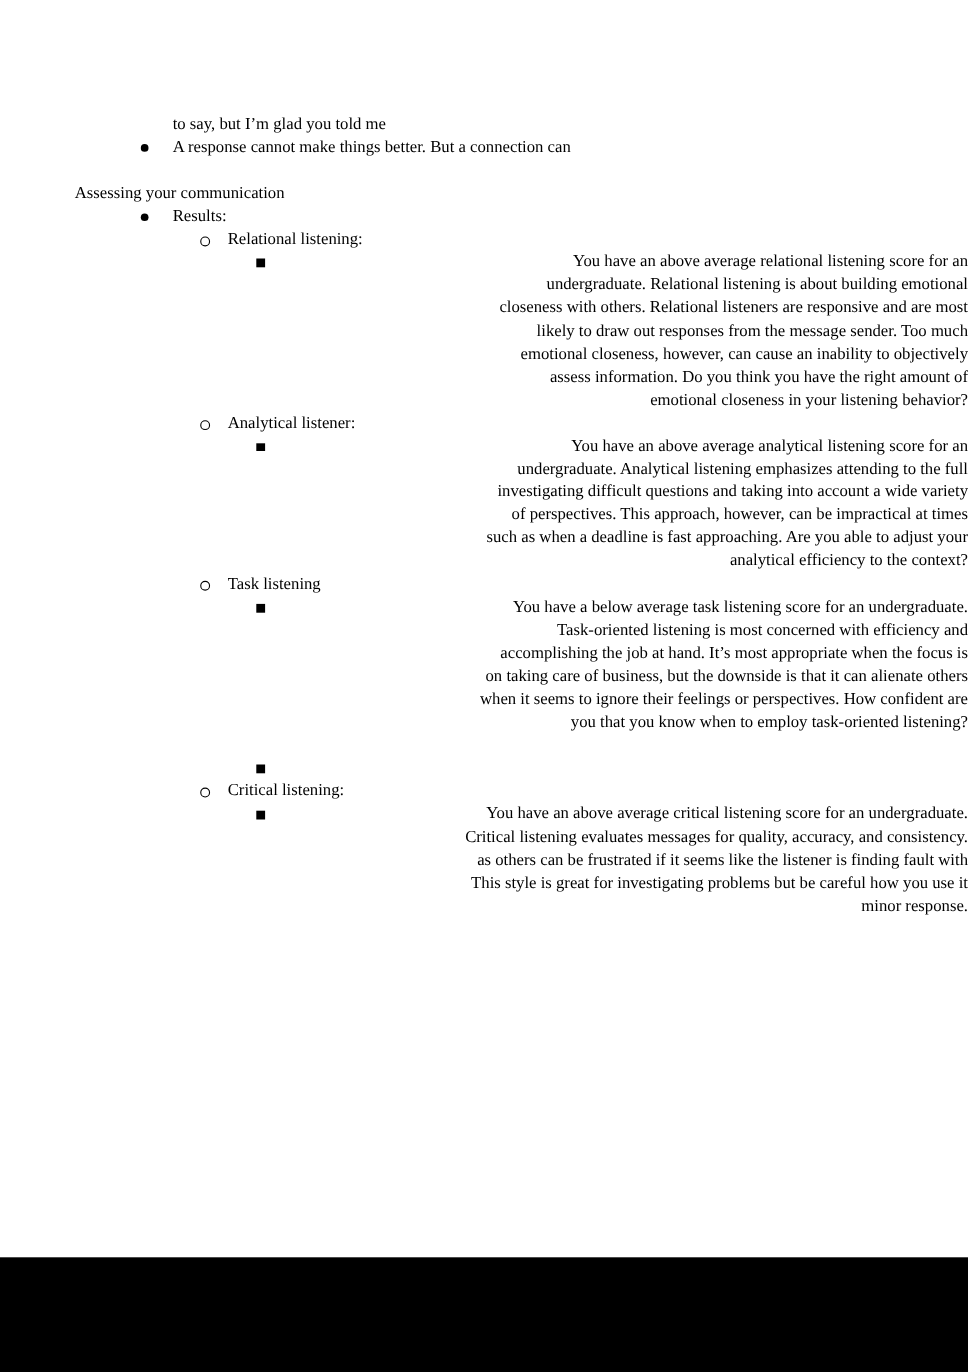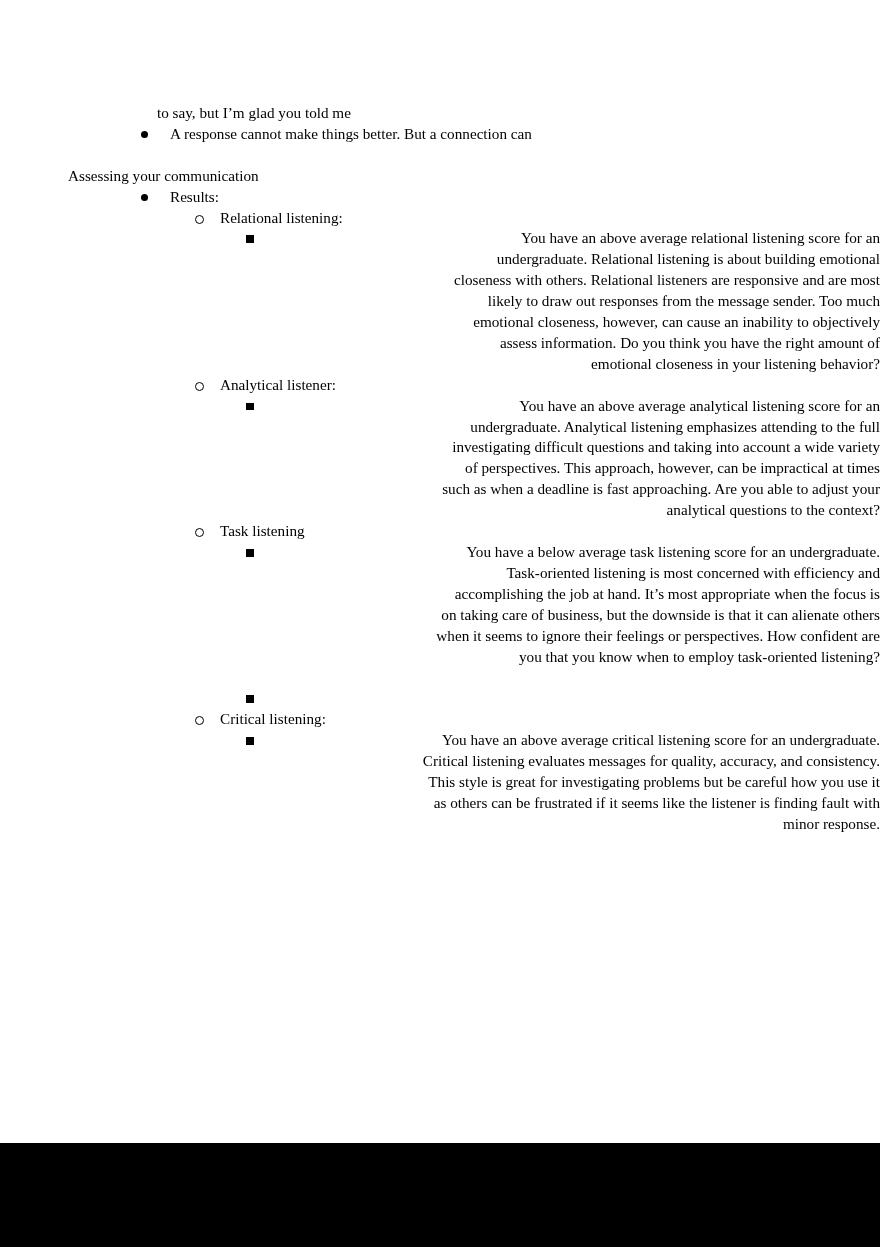--- a/index.html
+++ b/index.html
@@ -17,21 +17,21 @@
   .doc-content {
     position: absolute;
     top: 103px;
     left: 0;
     right: 0;
   }
   .line { white-space: pre; }
   .blank-line { height: 20.9px; }
   .indent-l1 { padding-left: 157px; }
   .indent-heading { padding-left: 68px; }
-  .li { position: relative; margin-left: 13px; }
+  .li { position: relative; }
   .li-l1 { padding-left: 157px; }
   .li-l2 { padding-left: 207px; }
   .li-l3 { padding-left: 258px; text-align: right; }
   .marker {
     position: absolute;
     top: 7px;
   }
   .li-l1 .marker { left: 128px; }
   .li-l2 .marker { left: 182px; }
   .li-l3 .marker { left: 233px; }
@@ -108,21 +108,21 @@
   </div>
 
   <div class="li li-l3">
     <span class="marker marker-square"></span>
     <div class="li-text">
             <div class="line">You have an above average analytical listening score for an</div>
             <div class="line">undergraduate. Analytical listening emphasizes attending to the full</div>
             <div class="line">investigating difficult questions and taking into account a wide variety</div>
             <div class="line">of perspectives. This approach, however, can be impractical at times</div>
             <div class="line">such as when a deadline is fast approaching. Are you able to adjust your</div>
-            <div class="line">analytical questions to the context?</div>
+            <div class="line">analytical efficiency to the context?</div>
           </div>
   </div>
 
   <div class="li li-l2">
     <span class="marker marker-circle"></span>
     <div class="line li-text">Task listening</div>
   </div>
 
   <div class="li li-l3">
     <span class="marker marker-square"></span>
@@ -144,22 +144,22 @@
   <div class="li li-l2">
     <span class="marker marker-circle"></span>
     <div class="line li-text">Critical listening:</div>
   </div>
 
   <div class="li li-l3">
     <span class="marker marker-square"></span>
     <div class="li-text">
             <div class="line">You have an above average critical listening score for an undergraduate.</div>
             <div class="line">Critical listening evaluates messages for quality, accuracy, and consistency.</div>
+            <div class="line">as others can be frustrated if it seems like the listener is finding fault with</div>
             <div class="line">This style is great for investigating problems but be careful how you use it</div>
-            <div class="line">as others can be frustrated if it seems like the listener is finding fault with</div>
             <div class="line">minor response.</div>
           </div>
   </div>
 </div>
 
   </div>
 
   <div class="footer-bar" style="background: rgb(0, 0, 0);"></div>
 </div>
 

